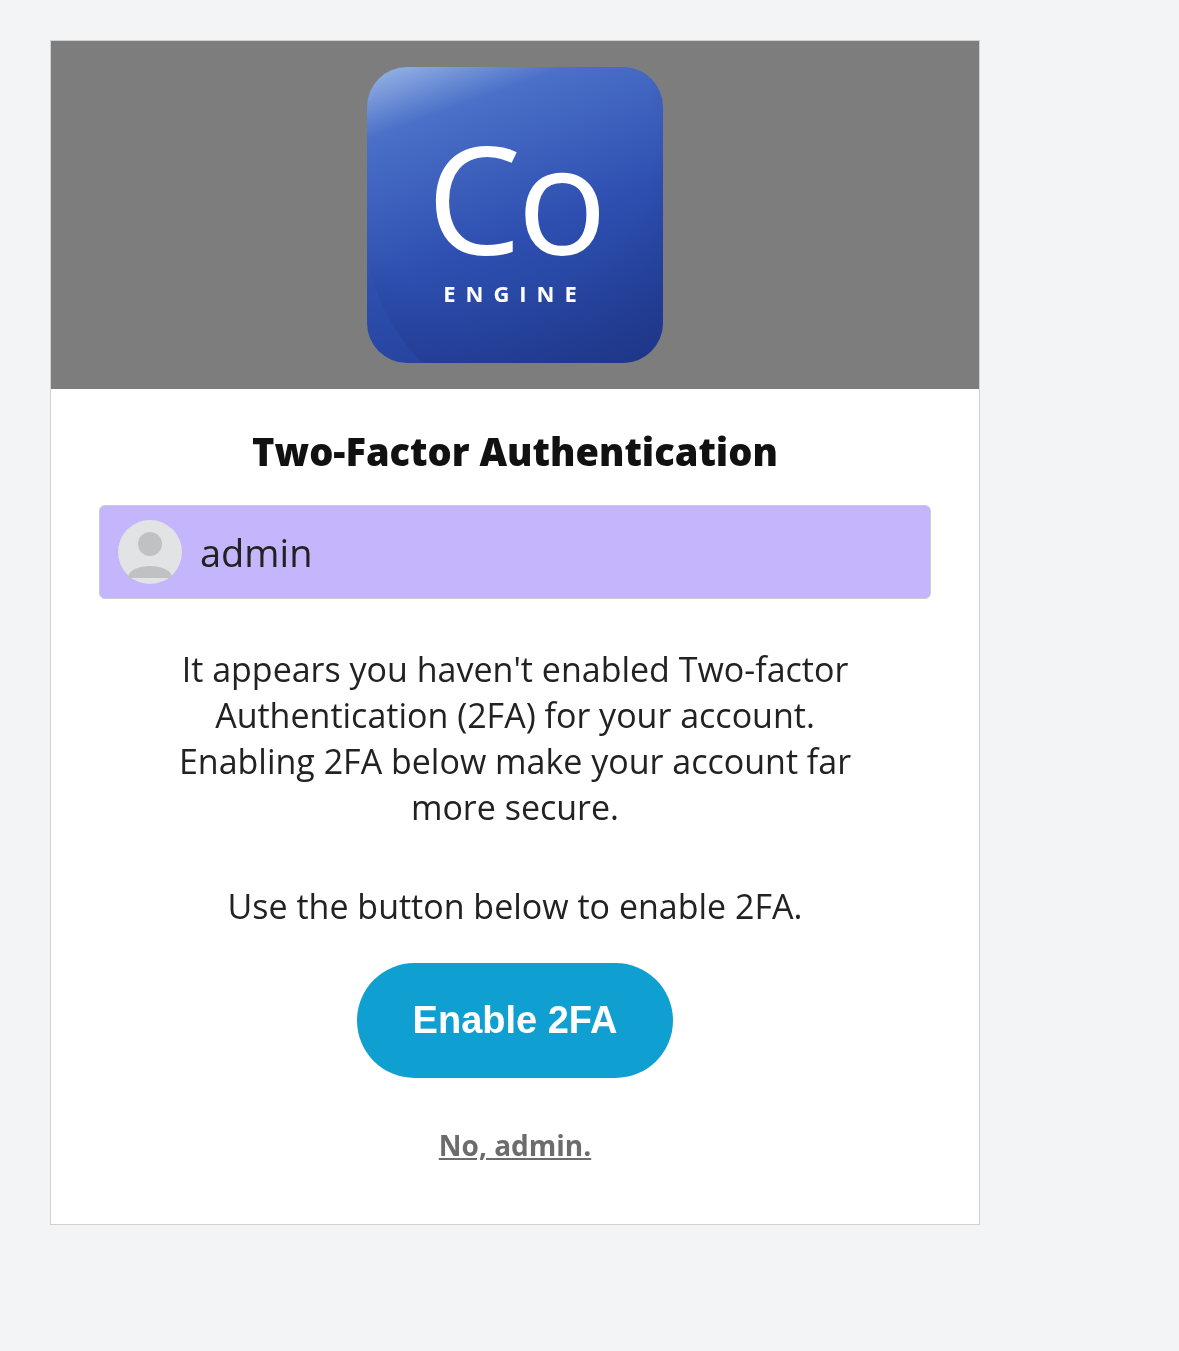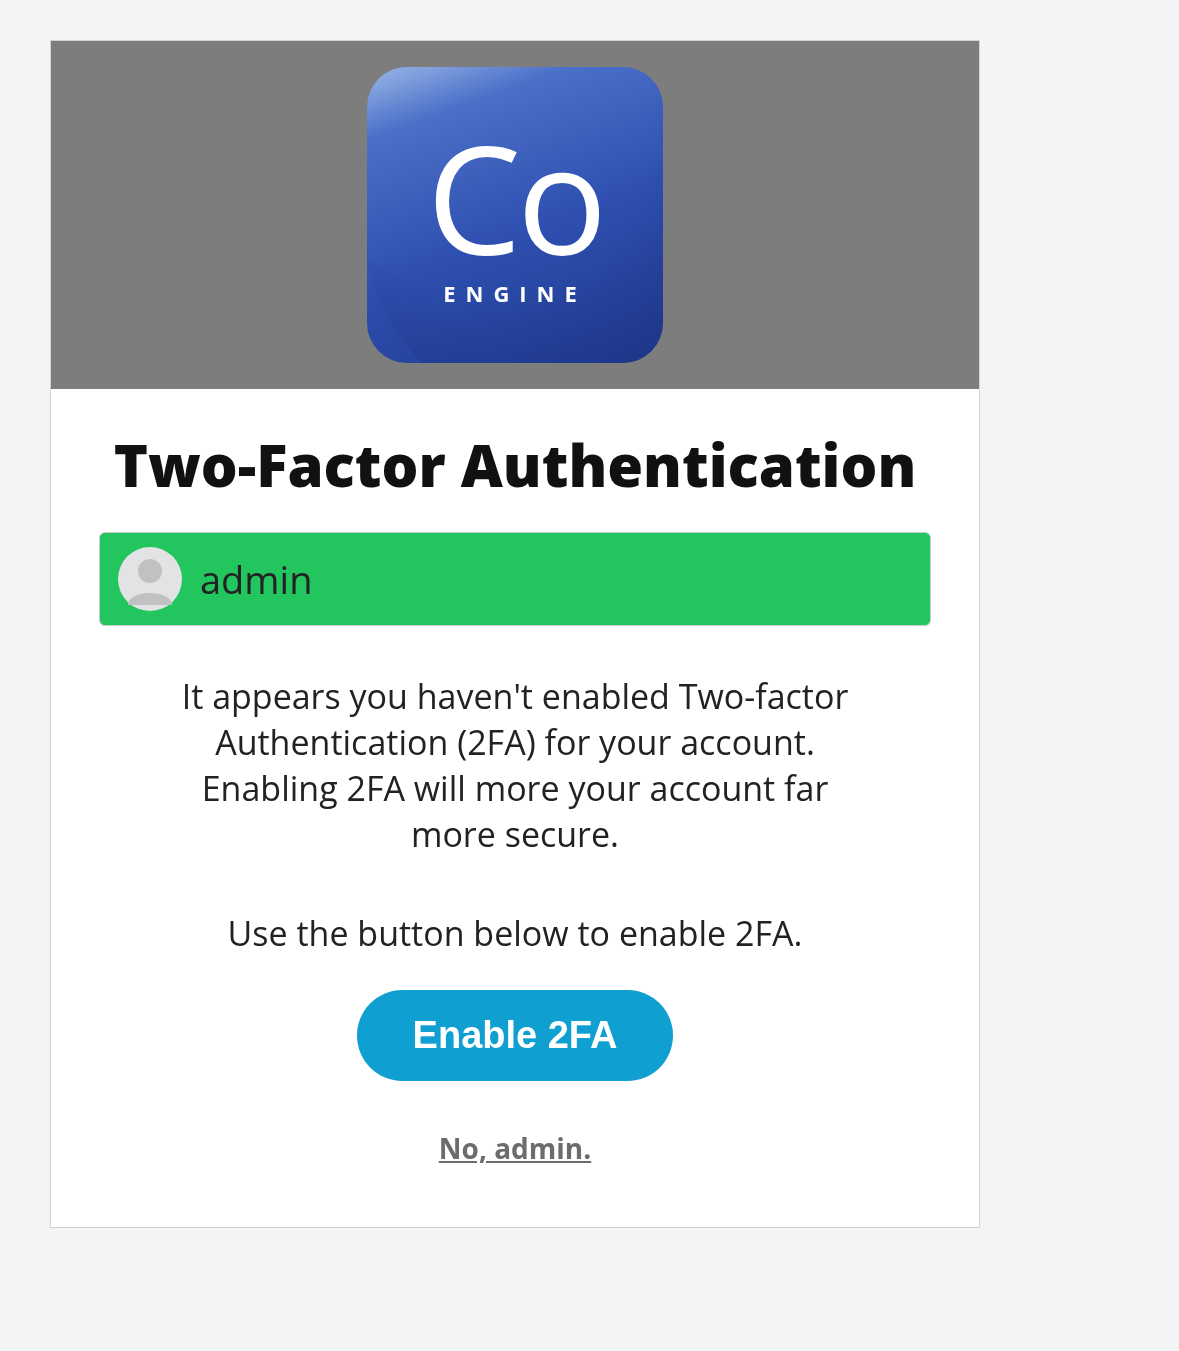--- a/index.html
+++ b/index.html
@@ -59,32 +59,32 @@
     letter-spacing: 10px;
     margin-top: 6px;
     z-index: 1;
     font-weight: 700;
   }
   .card-body {
     padding: 36px 48px 60px 48px;
     text-align: center;
   }
   .title {
-    font-size: 58px;
+    font-size: 38px;
     font-weight: 800;
     color: #111;
     margin-bottom: 28px;
   }
   .user-box {
     display: flex;
     align-items: center;
     gap: 18px;
     border: 1px solid #c9cdd0;
     border-radius: 6px;
-    background: #22c55e;
+    background: #c4b5fd;
     padding: 14px 18px;
     text-align: left;
     margin-bottom: 48px;
   }
   .avatar {
     width: 64px; height: 64px;
     flex: 0 0 64px;
   }
   .avatar svg { width: 100%; height: 100%; display:block; }
   .username {
@@ -104,21 +104,21 @@
     margin-bottom: 34px;
   }
   .enable-btn {
     display: inline-block;
     background: #109fd1;
     color: #fff;
     font-size: 38px;
     font-weight: 800;
     border: none;
     border-radius: 60px;
-    padding: 24px 56px;
+    padding: 36px 56px;
     cursor: pointer;
     margin-bottom: 48px;
   }
   .no-thanks {
     display: inline-block;
     color: #6c6c6c;
     font-size: 28px;
     font-weight: 700;
     text-decoration: underline;
     cursor: pointer;
@@ -144,21 +144,21 @@
       <span class="avatar">
         <svg viewBox="0 0 64 64">
           <circle cx="32" cy="32" r="32" fill="#e2e3e4"></circle>
           <circle cx="32" cy="24" r="12" fill="#bfc1c3"></circle>
           <path d="M10 58 C10 42, 54 42, 54 58 Z" fill="#bfc1c3"></path>
         </svg>
       </span>
       <span class="username">admin</span>
     </div>
 
-    <p class="desc">It appears you haven't enabled Two-factor Authentication (2FA) for your account. Enabling 2FA will more your account far more secure.</p>
+    <p class="desc">It appears you haven't enabled Two-factor Authentication (2FA) for your account. Enabling 2FA below make your account far more secure.</p>
 
     <p class="desc2">Use the button below to enable 2FA.</p>
 
     <button class="enable-btn">Enable 2FA</button>
     <br>
     <a class="no-thanks">No, admin.</a>
 
   </div>
 </div>
 

